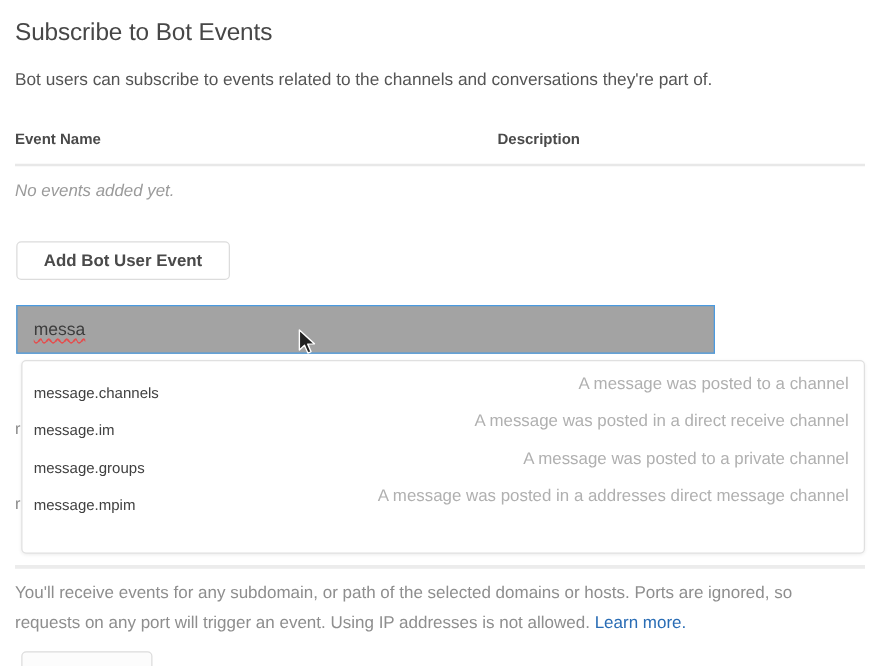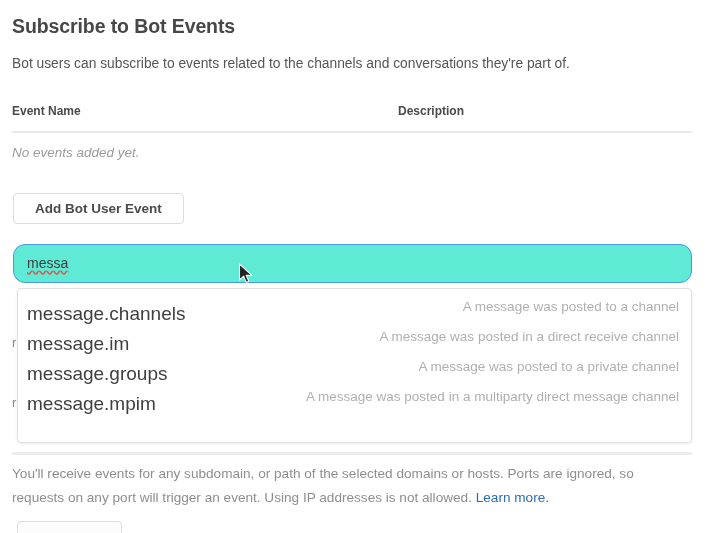--- a/index.html
+++ b/index.html
@@ -19,21 +19,21 @@
     height: 533px;
     background: #ffffff;
   }
 
   
   .page-title {
     position: absolute;
     left: 12px;
     top: 15px;
     font-size: 19.5px;
-    font-weight: bold;
+    font-weight: normal;
     color: #474747;
     letter-spacing: -0.1px;
     white-space: nowrap;
   }
 
   .page-subtitle {
     position: absolute;
     left: 12px;
     top: 56px;
     font-size: 13.8px;
@@ -114,25 +114,25 @@
     position: absolute;
     left: 0;
     white-space: nowrap;
   }
 
   
   .search-field {
     position: absolute;
     left: 13px;
     top: 244px;
-    width: 679px;
+    width: 559px;
     height: 39px;
-    background: #5eead4;
+    background: #a3a3a3;
     border: 1px solid #4a9ae0;
-    border-radius: 12px;
+    border-radius: 0;
     cursor: text;
   }
   .search-value {
     position: absolute;
     left: 13px;
     top: 10px;
     font-size: 14px;
     color: #3d3d3d;
     white-space: nowrap;
     
@@ -157,21 +157,21 @@
   .dd-item {
     position: relative;
     height: 30px;
     display: flex;
     align-items: center;
     padding: 0 12px 0 9px;
     cursor: pointer;
   }
   .dd-item:first-child { margin-top: 2px; }
   .dd-name {
-    font-size: 19px;
+    font-size: 12px;
     color: #3f3f3f;
     white-space: nowrap;
     margin-top: 15px;
   }
   .dd-desc {
     margin-left: auto;
     font-size: 13.5px;
     color: #b0b0b0;
     white-space: nowrap;
     text-align: right;
@@ -262,21 +262,21 @@
     <div class="dd-item">
       <span class="dd-name">message.im</span>
       <span class="dd-desc">A message was posted in a direct receive channel</span>
     </div>
     <div class="dd-item">
       <span class="dd-name">message.groups</span>
       <span class="dd-desc">A message was posted to a private channel</span>
     </div>
     <div class="dd-item">
       <span class="dd-name">message.mpim</span>
-      <span class="dd-desc">A message was posted in a multiparty direct message channel</span>
+      <span class="dd-desc">A message was posted in a addresses direct message channel</span>
     </div>
   </div>
 
   <div class="bottom-divider"></div>
 
   <div class="help-text">
     <span>You'll receive events for any subdomain, or path of the selected domains or hosts. Ports are ignored, so requests on any port will trigger an event. Using IP addresses is not allowed. </span><a class="help-link">Learn more.</a>
   </div>
 
   <div class="bottom-btn"></div>

